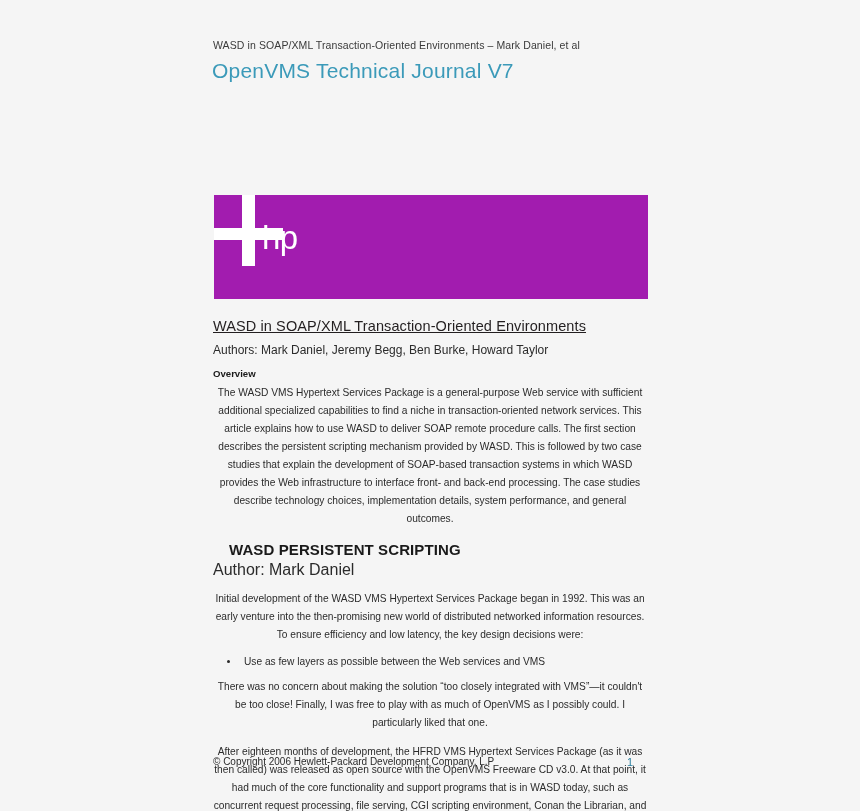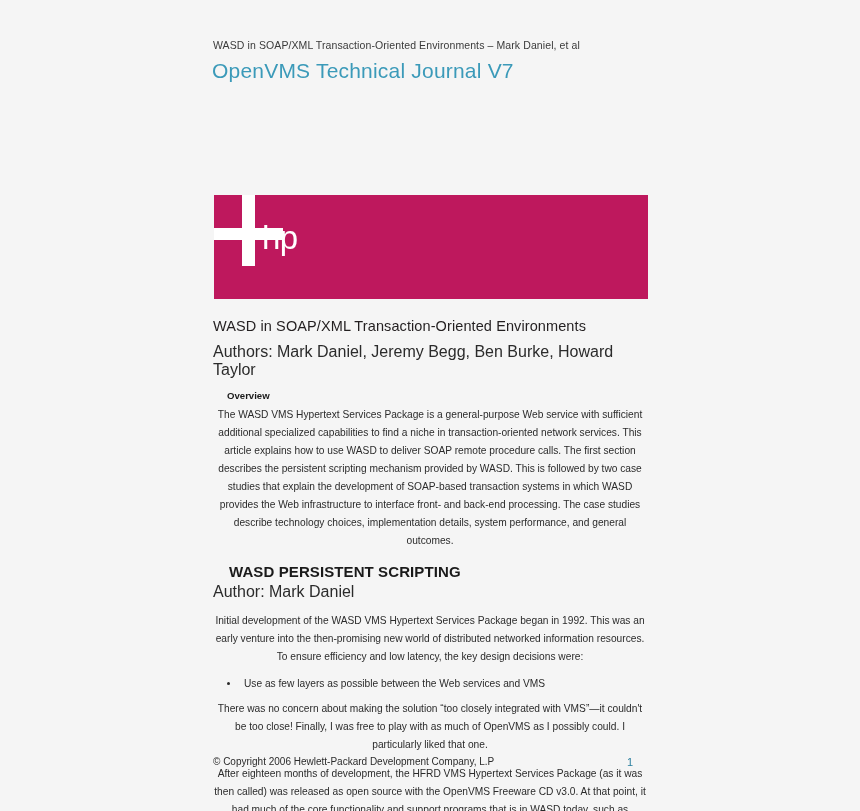--- a/index.html
+++ b/index.html
@@ -45,21 +45,21 @@
     white-space: nowrap;
   }
 
   
   .hp-banner {
     position: absolute;
     left: 214px;
     top: 195px;
     width: 434px;
     height: 104px;
-    background: #be185d;
+    background: #a21caf;
   }
   .hp-cross-v {
     position: absolute;
     left: 28px;
     top: 0px;
     width: 13px;
     height: 71px;
     background: #ffffff;
   }
   .hp-cross-h {
@@ -88,32 +88,33 @@
     top: 318px;
     width: 434px;
   }
 
   .doc-title {
     font-size: 14.5px;
     font-weight: 400;
     color: #231f20;
     margin: 0 0 9px 0;
     letter-spacing: 0.1px;
+    text-decoration: underline;
   }
 
   .authors {
-    font-size: 16px;
+    font-size: 12px;
     margin: 0 0 11px 0;
     color: #2b2b2b;
   }
 
   .section-label {
     font-size: 9.6px;
     font-weight: bold;
-    margin: 0 0 5px 14px;
+    margin: 0 0 5px 0;
     color: #1a1a1a;
   }
 
   .section-caps {
     font-size: 15px;
     font-weight: bold;
     margin: 13px 0 3px 16px;
     color: #1a1a1a;
     letter-spacing: 0.1px;
   }

